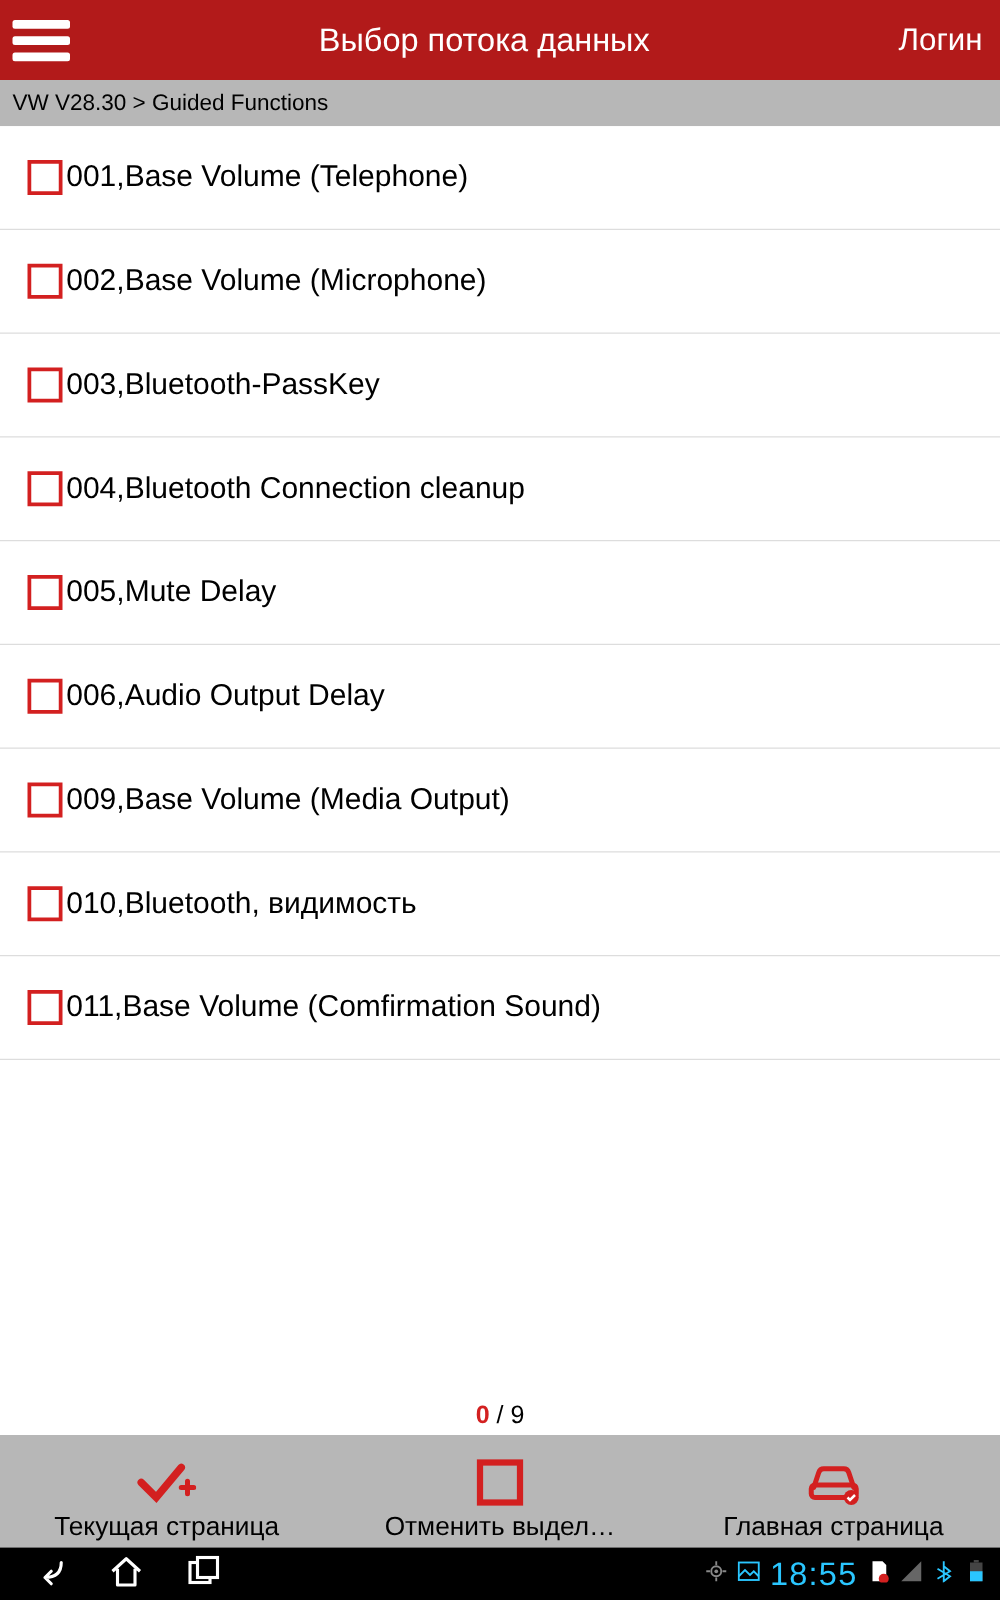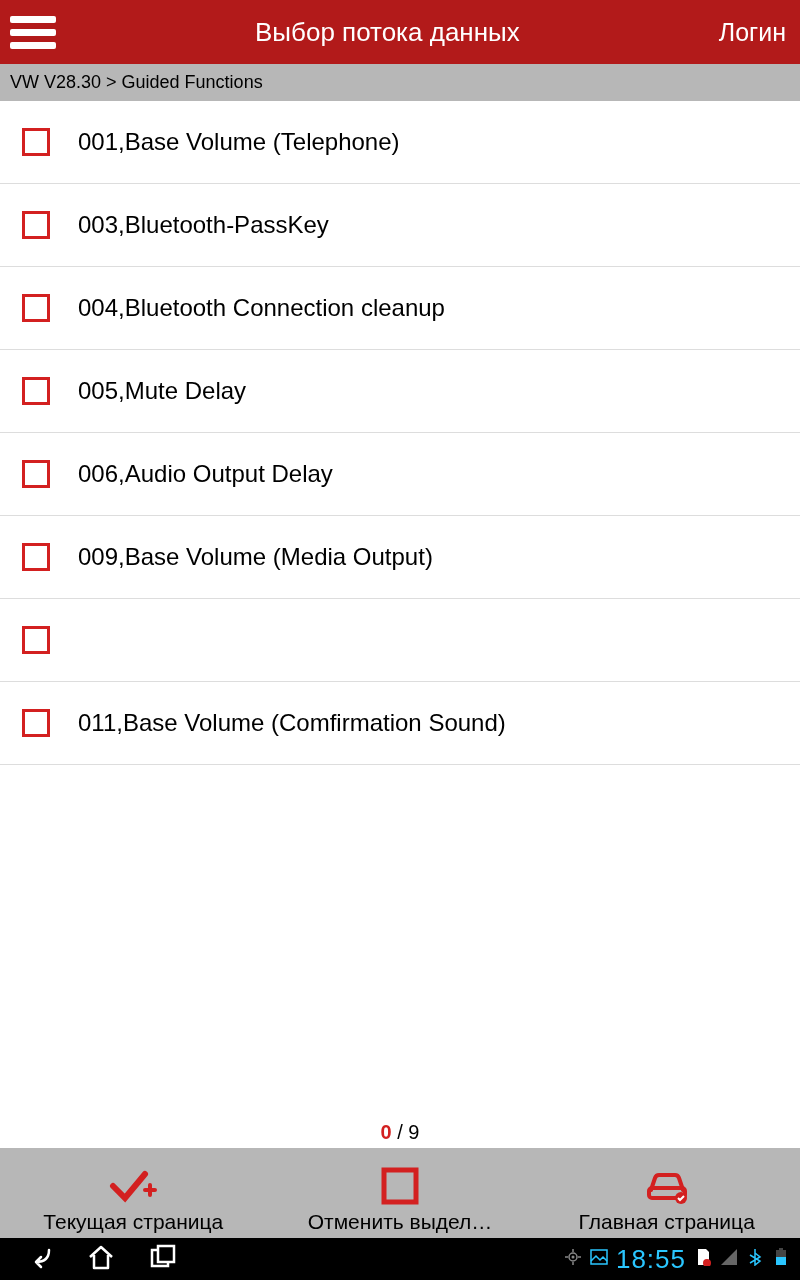--- a/index.html
+++ b/index.html
@@ -50,21 +50,21 @@
     flex: 1;
     overflow-y: auto;
     background: #fff;
   }
   .list-item {
     display: flex;
     align-items: center;
     height: 83px;
     border-bottom: 1px solid #ddd;
     padding: 0 22px;
-    gap: 28px;
+    gap: 3px;
     cursor: pointer;
   }
   .checkbox {
     width: 28px;
     height: 28px;
     border: 3px solid #d32020;
     flex-shrink: 0;
   }
   .item-label {
     font-size: 24px;
@@ -141,40 +141,45 @@
 
   <div class="breadcrumb">VW V28.30 &gt; Guided Functions</div>
 
   <div class="list" id="list">
       <div class="list-item">
         <div class="checkbox"></div>
         <div class="item-label">001,Base Volume (Telephone)</div>
       </div>
       <div class="list-item">
         <div class="checkbox"></div>
+        <div class="item-label">002,Base Volume (Microphone)</div>
+      </div>
+      <div class="list-item">
+        <div class="checkbox"></div>
         <div class="item-label">003,Bluetooth-PassKey</div>
       </div>
       <div class="list-item">
         <div class="checkbox"></div>
         <div class="item-label">004,Bluetooth Connection cleanup</div>
       </div>
       <div class="list-item">
         <div class="checkbox"></div>
         <div class="item-label">005,Mute Delay</div>
       </div>
       <div class="list-item">
         <div class="checkbox"></div>
         <div class="item-label">006,Audio Output Delay</div>
       </div>
       <div class="list-item">
         <div class="checkbox"></div>
         <div class="item-label">009,Base Volume (Media Output)</div>
       </div>
       <div class="list-item">
         <div class="checkbox"></div>
+        <div class="item-label">010,Bluetooth, видимость</div>
       </div>
       <div class="list-item">
         <div class="checkbox"></div>
         <div class="item-label">011,Base Volume (Comfirmation Sound)</div>
       </div>
     </div>
 
   <div class="pager">
     <span class="cur">0</span><span> / </span><span>9</span>
   </div>

